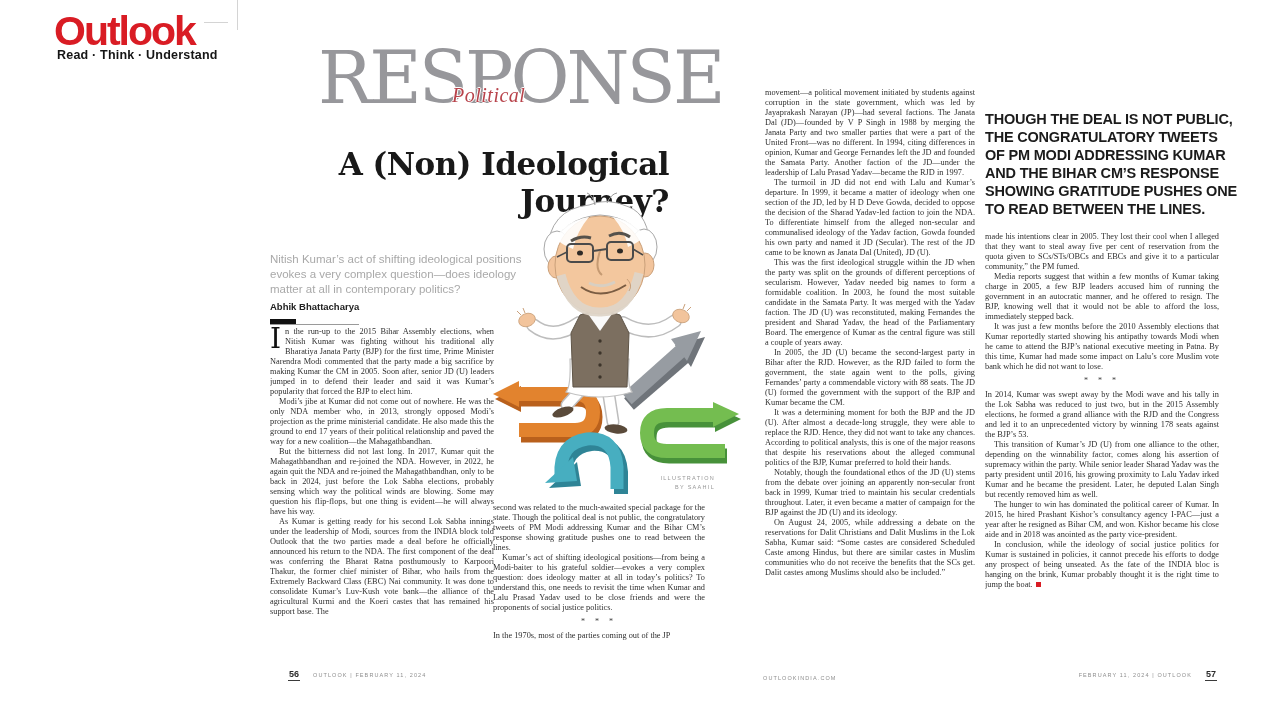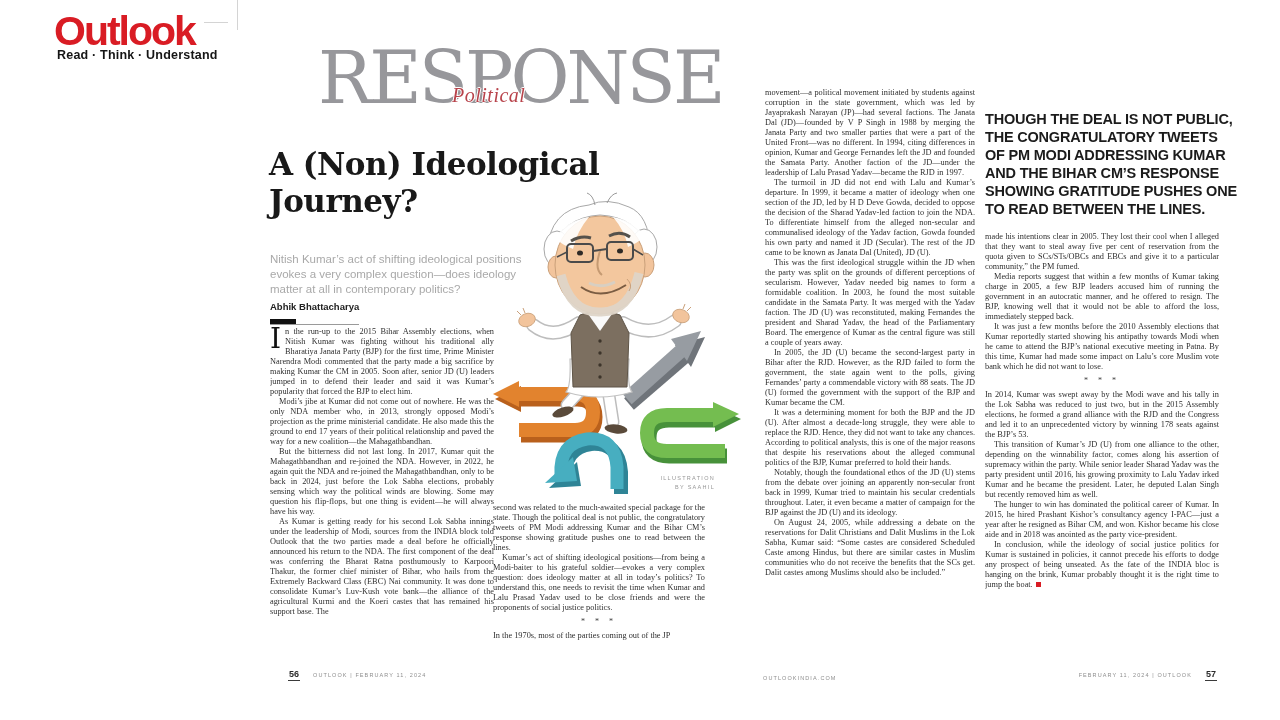--- a/index.html
+++ b/index.html
@@ -19,21 +19,21 @@
   #overlap{position:absolute;left:318px;top:42px;width:368px;text-align:center;
         font-family:"DejaVu Serif",serif;font-size:72px;line-height:1;color:#97979b;
         letter-spacing:-3px;}
   #political{position:absolute;left:452px;top:84px;font-family:Liberation Serif, serif;
         font-style:italic;font-size:20px;color:#b8434b;letter-spacing:.5px;
         text-shadow:-1px 0 0 #fff,1px 0 0 #fff,0 -1px 0 #fff,0 1px 0 #fff;}
 
   
   #headline{position:absolute;left:269px;top:146px;width:400px;
         font-family:"DejaVu Serif",serif;font-weight:bold;font-size:31px;line-height:1.18;
-        color:#191919;letter-spacing:-.5px;}
+        color:#191919;letter-spacing:-.5px;text-align:right;}
   #deck{position:absolute;left:270px;top:252px;width:252px;
         font-family:"Liberation Sans",sans-serif;font-size:11.5px;line-height:1.3;color:#a9a9a9;}
   #byline{position:absolute;left:270px;top:301px;font-family:"Liberation Sans",sans-serif;
         font-weight:bold;font-size:9.5px;color:#222;padding-bottom:12px;border-bottom:1px solid #9a9a9a;}
   #dropcap-bar{position:absolute;left:270px;top:319px;width:26px;height:5px;background:#111;}
 
   
   .body-col{position:absolute;font-size:8.3px;line-height:10px;text-align:justify;overflow:hidden;}
   .body-col p{margin:0;}
   .body-col p + p{text-indent:9px;}

